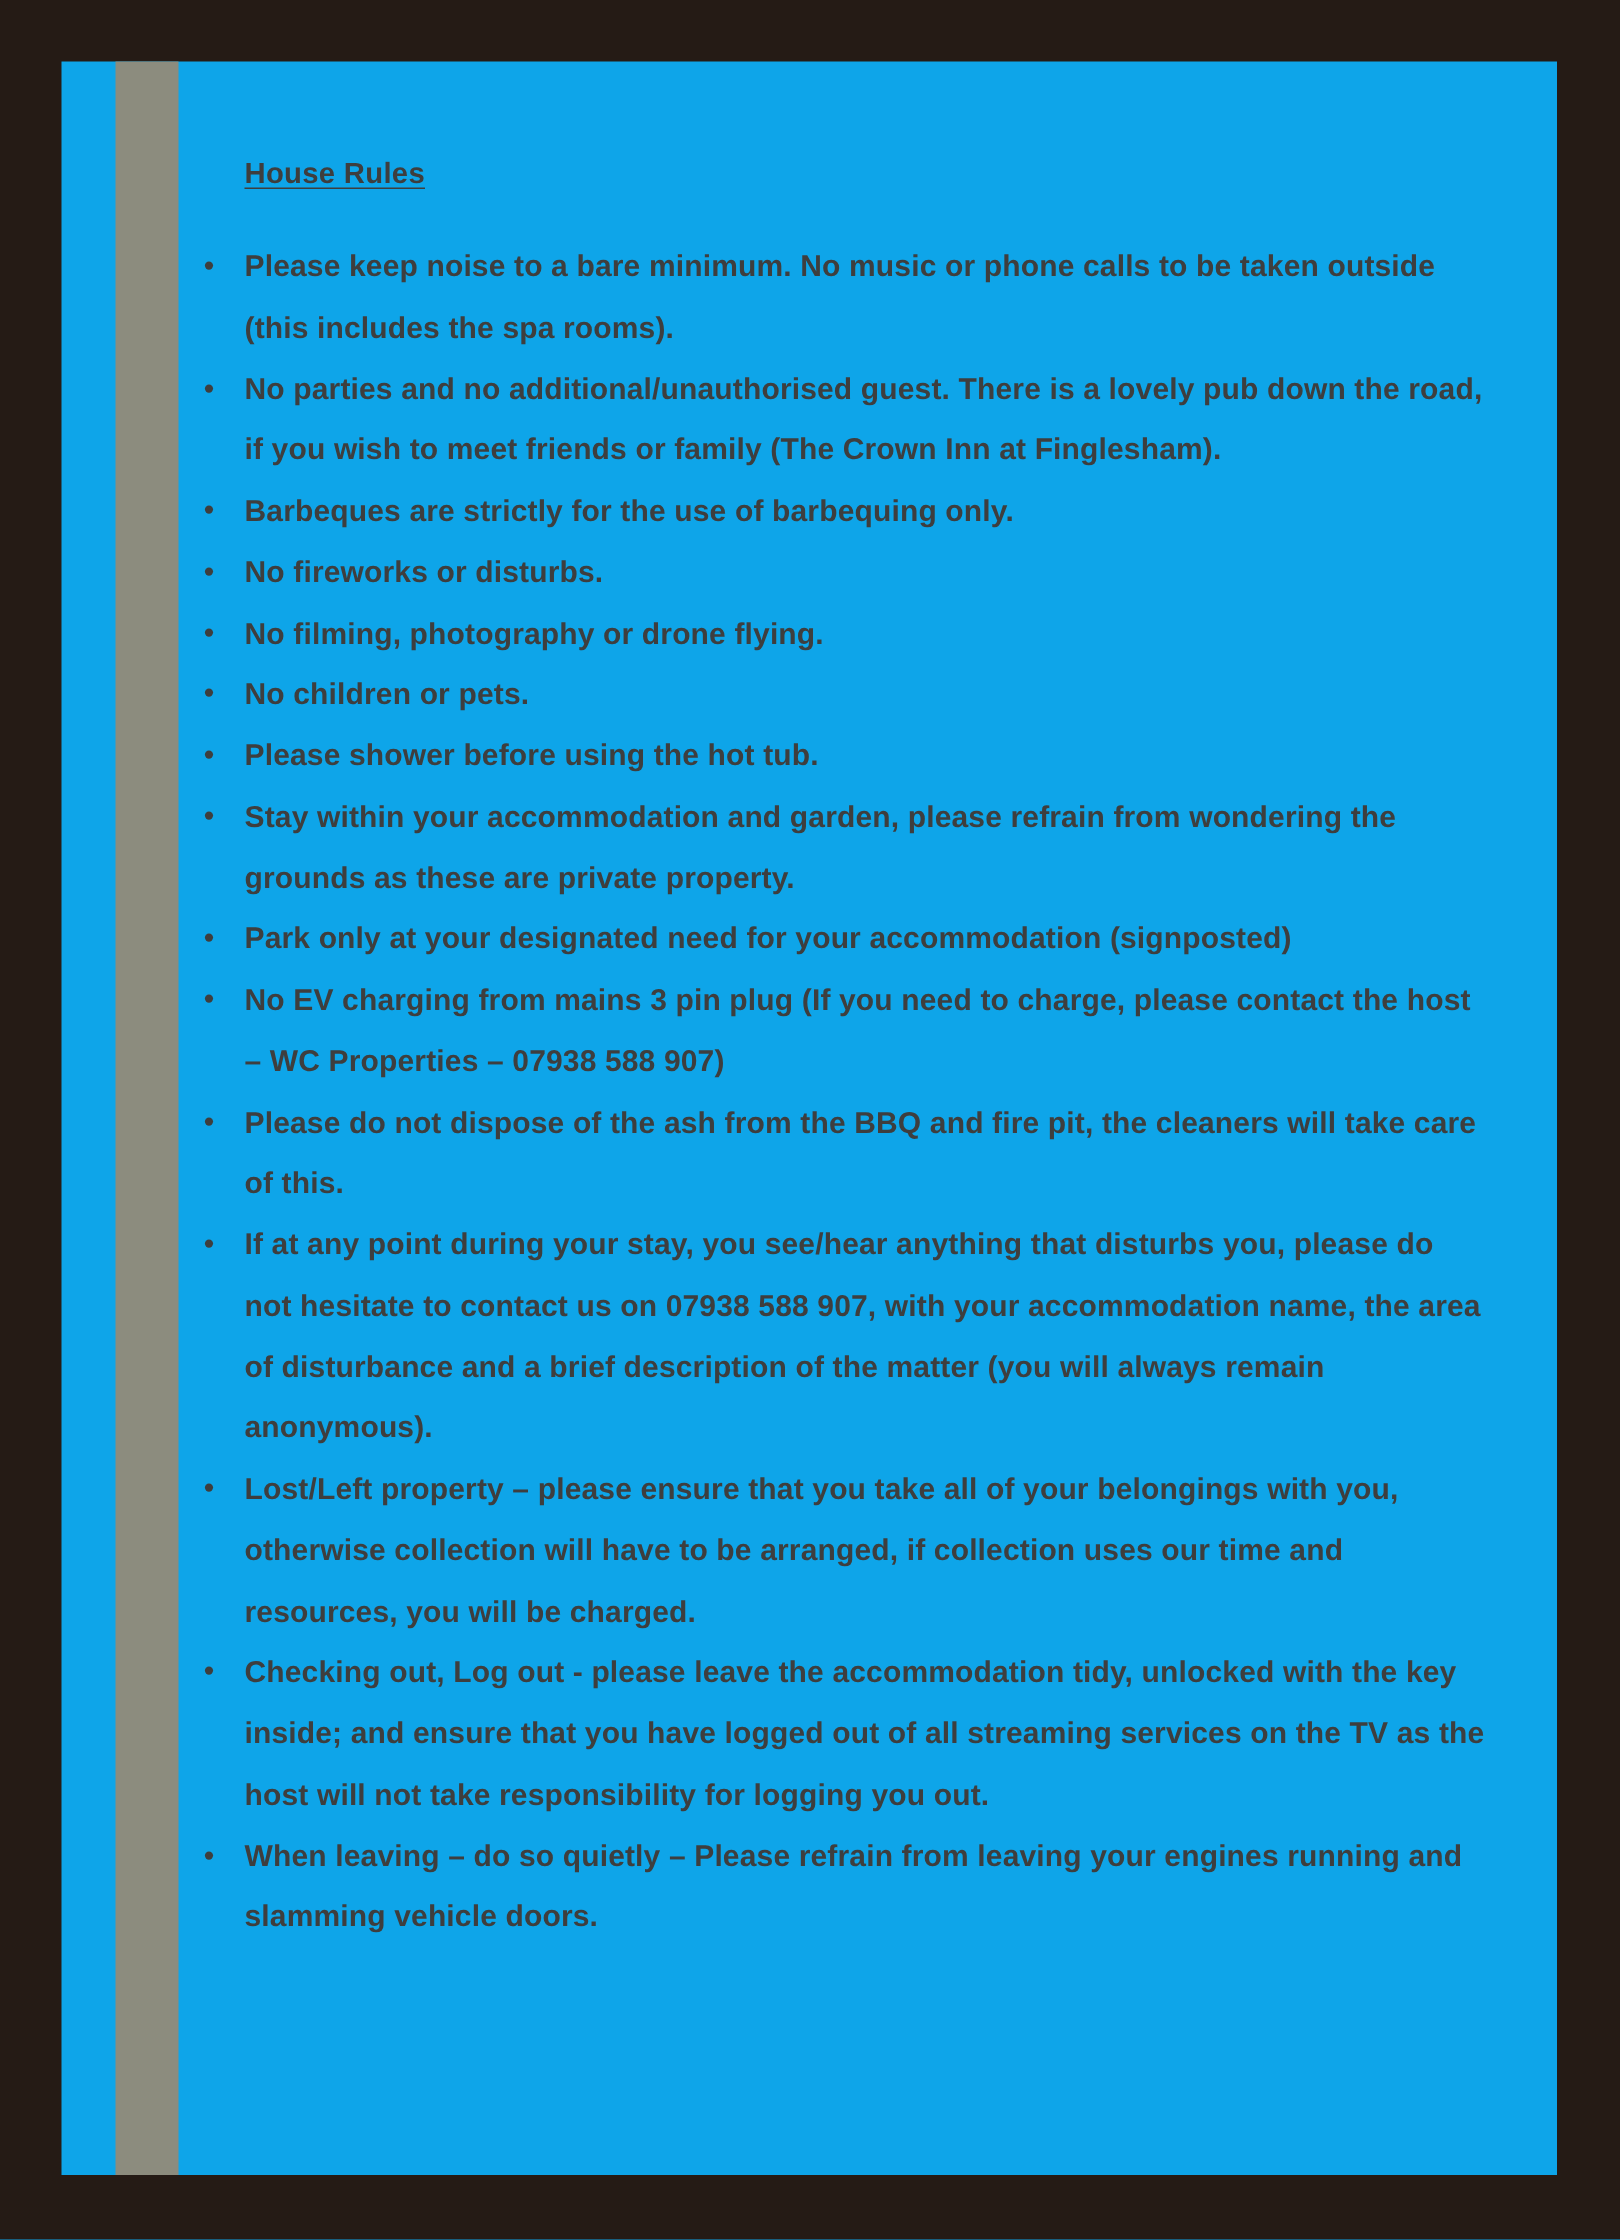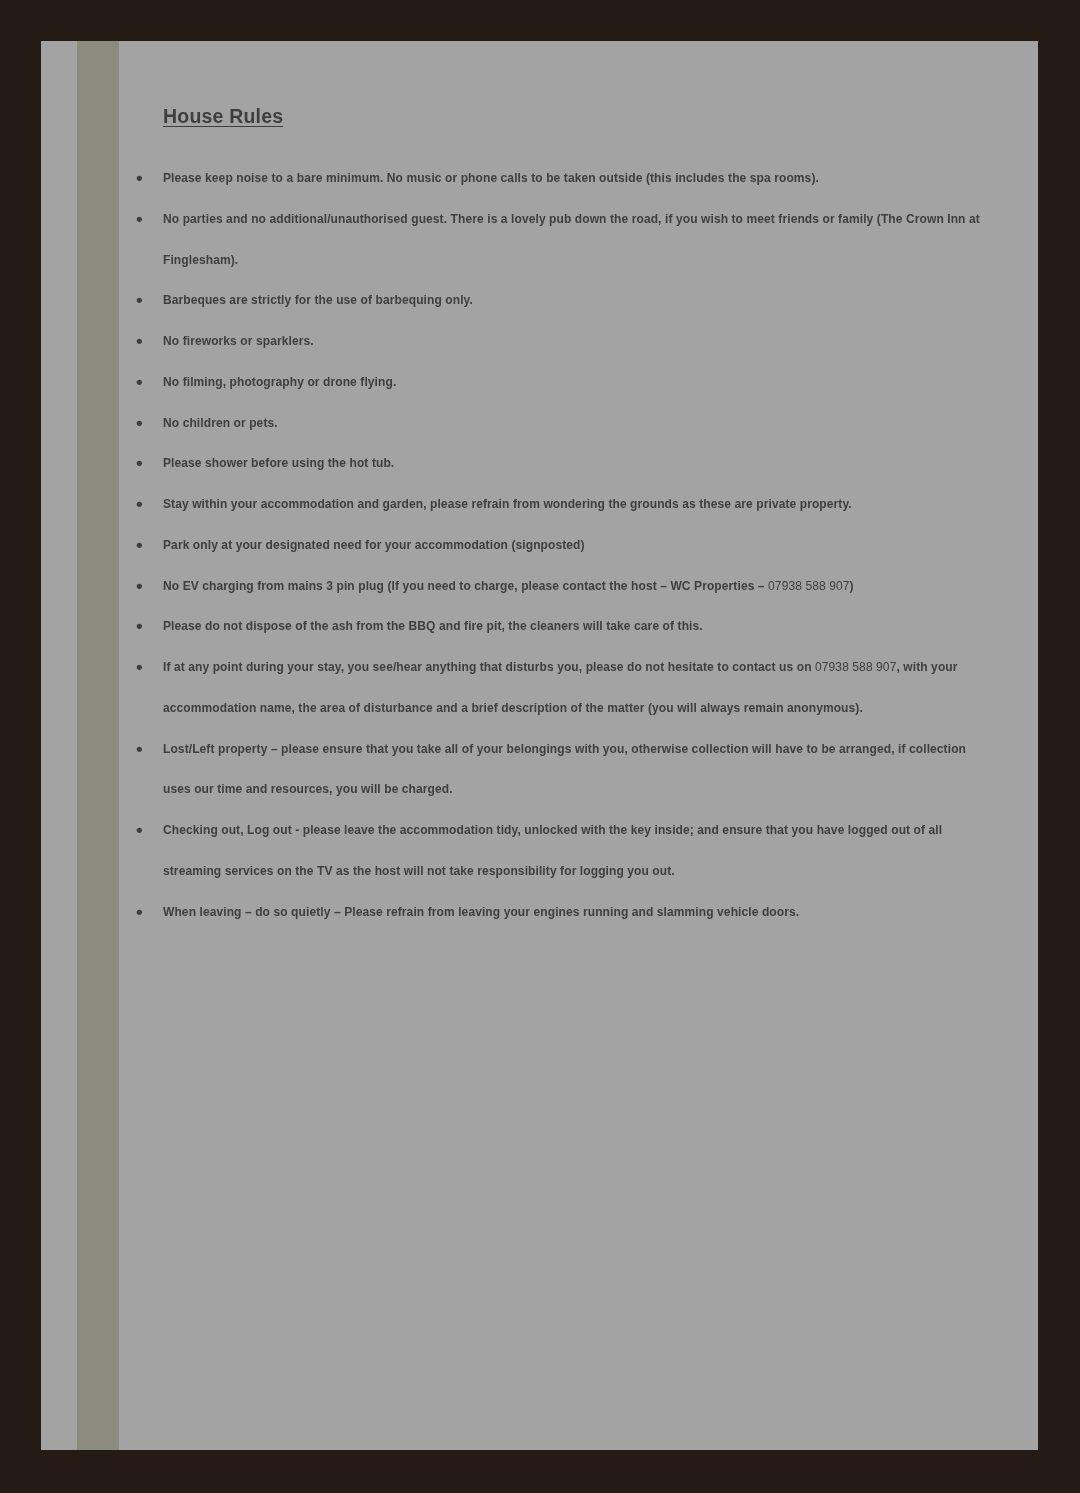--- a/index.html
+++ b/index.html
@@ -13,21 +13,21 @@
     background: #251b15;
     font-family: "Liberation Sans", sans-serif;
     overflow: hidden;
   }
   .doc-page {
     position: absolute;
     left: 41px;
     top: 41px;
     width: 997px;
     height: 1409px;
-    background: #a3a3a3;
+    background: #0ea5e9;
   }
   .accent-stripe {
     position: absolute;
     left: 36px;
     top: 0;
     width: 42px;
     height: 100%;
     background: #8c8c7e;
   }
   .content {
@@ -43,54 +43,54 @@
     line-height: 26px;
     font-weight: 700;
     letter-spacing: 0.2px;
     text-decoration: underline;
     text-underline-offset: 3px;
   }
   ul.rules {
     list-style: none;
     margin: 29px 0 0 0;
     padding: 0;
-    font-size: 12px;
+    font-size: 20px;
     font-weight: 600;
     line-height: 40.75px;
     letter-spacing: 0.1px;
   }
   ul.rules li {
     position: relative;
     margin: 0;
   }
   ul.rules li::before {
     content: "\2022";
     position: absolute;
     left: -27px;
     top: 0;
     font-size: 19px;
     line-height: 40.75px;
   }
   .seg-bold {
-    font-weight: 400;
+    font-weight: 700;
     margin-top: 16px;
   }
 </style>
 </head>
 <body>
 
 <div class="doc-page">
   <div class="accent-stripe"></div>
   <div class="content">
     <h1 class="doc-title">House Rules</h1>
     <ul class="rules">
         <li><span>Please keep noise to a bare minimum. No music or phone calls to be taken outside (this includes the spa rooms).</span></li>
         <li><span>No parties and no additional/unauthorised guest. There is a lovely pub down the road, if you wish to meet friends or family (The Crown Inn at Finglesham).</span></li>
         <li><span>Barbeques are strictly for the use of barbequing only.</span></li>
-        <li><span>No fireworks or sparklers.</span></li>
+        <li><span>No fireworks or disturbs.</span></li>
         <li><span>No filming, photography or drone flying.</span></li>
         <li><span>No children or pets.</span></li>
         <li><span>Please shower before using the hot tub.</span></li>
         <li><span>Stay within your accommodation and garden, please refrain from wondering the grounds as these are private property.</span></li>
         <li><span>Park only at your designated need for your accommodation (signposted)</span></li>
         <li><span>No EV charging from mains 3 pin plug (If you need to charge, please contact the host – WC Properties – </span><span class="seg-bold">07938 588 907</span><span>)</span></li>
         <li><span>Please do not dispose of the ash from the BBQ and fire pit, the cleaners will take care of this.</span></li>
         <li><span>If at any point during your stay, you see/hear anything that disturbs you, please do not hesitate to contact us on </span><span class="seg-bold">07938 588 907</span><span>, with your accommodation name, the area of disturbance and a brief description of the matter (you will always remain anonymous).</span></li>
         <li><span>Lost/Left property – please ensure that you take all of your belongings with you, otherwise collection will have to be arranged, if collection uses our time and resources, you will be charged.</span></li>
         <li><span>Checking out, Log out - please leave the accommodation tidy, unlocked with the key inside; and ensure that you have logged out of all streaming services on the TV as the host will not take responsibility for logging you out.</span></li>

